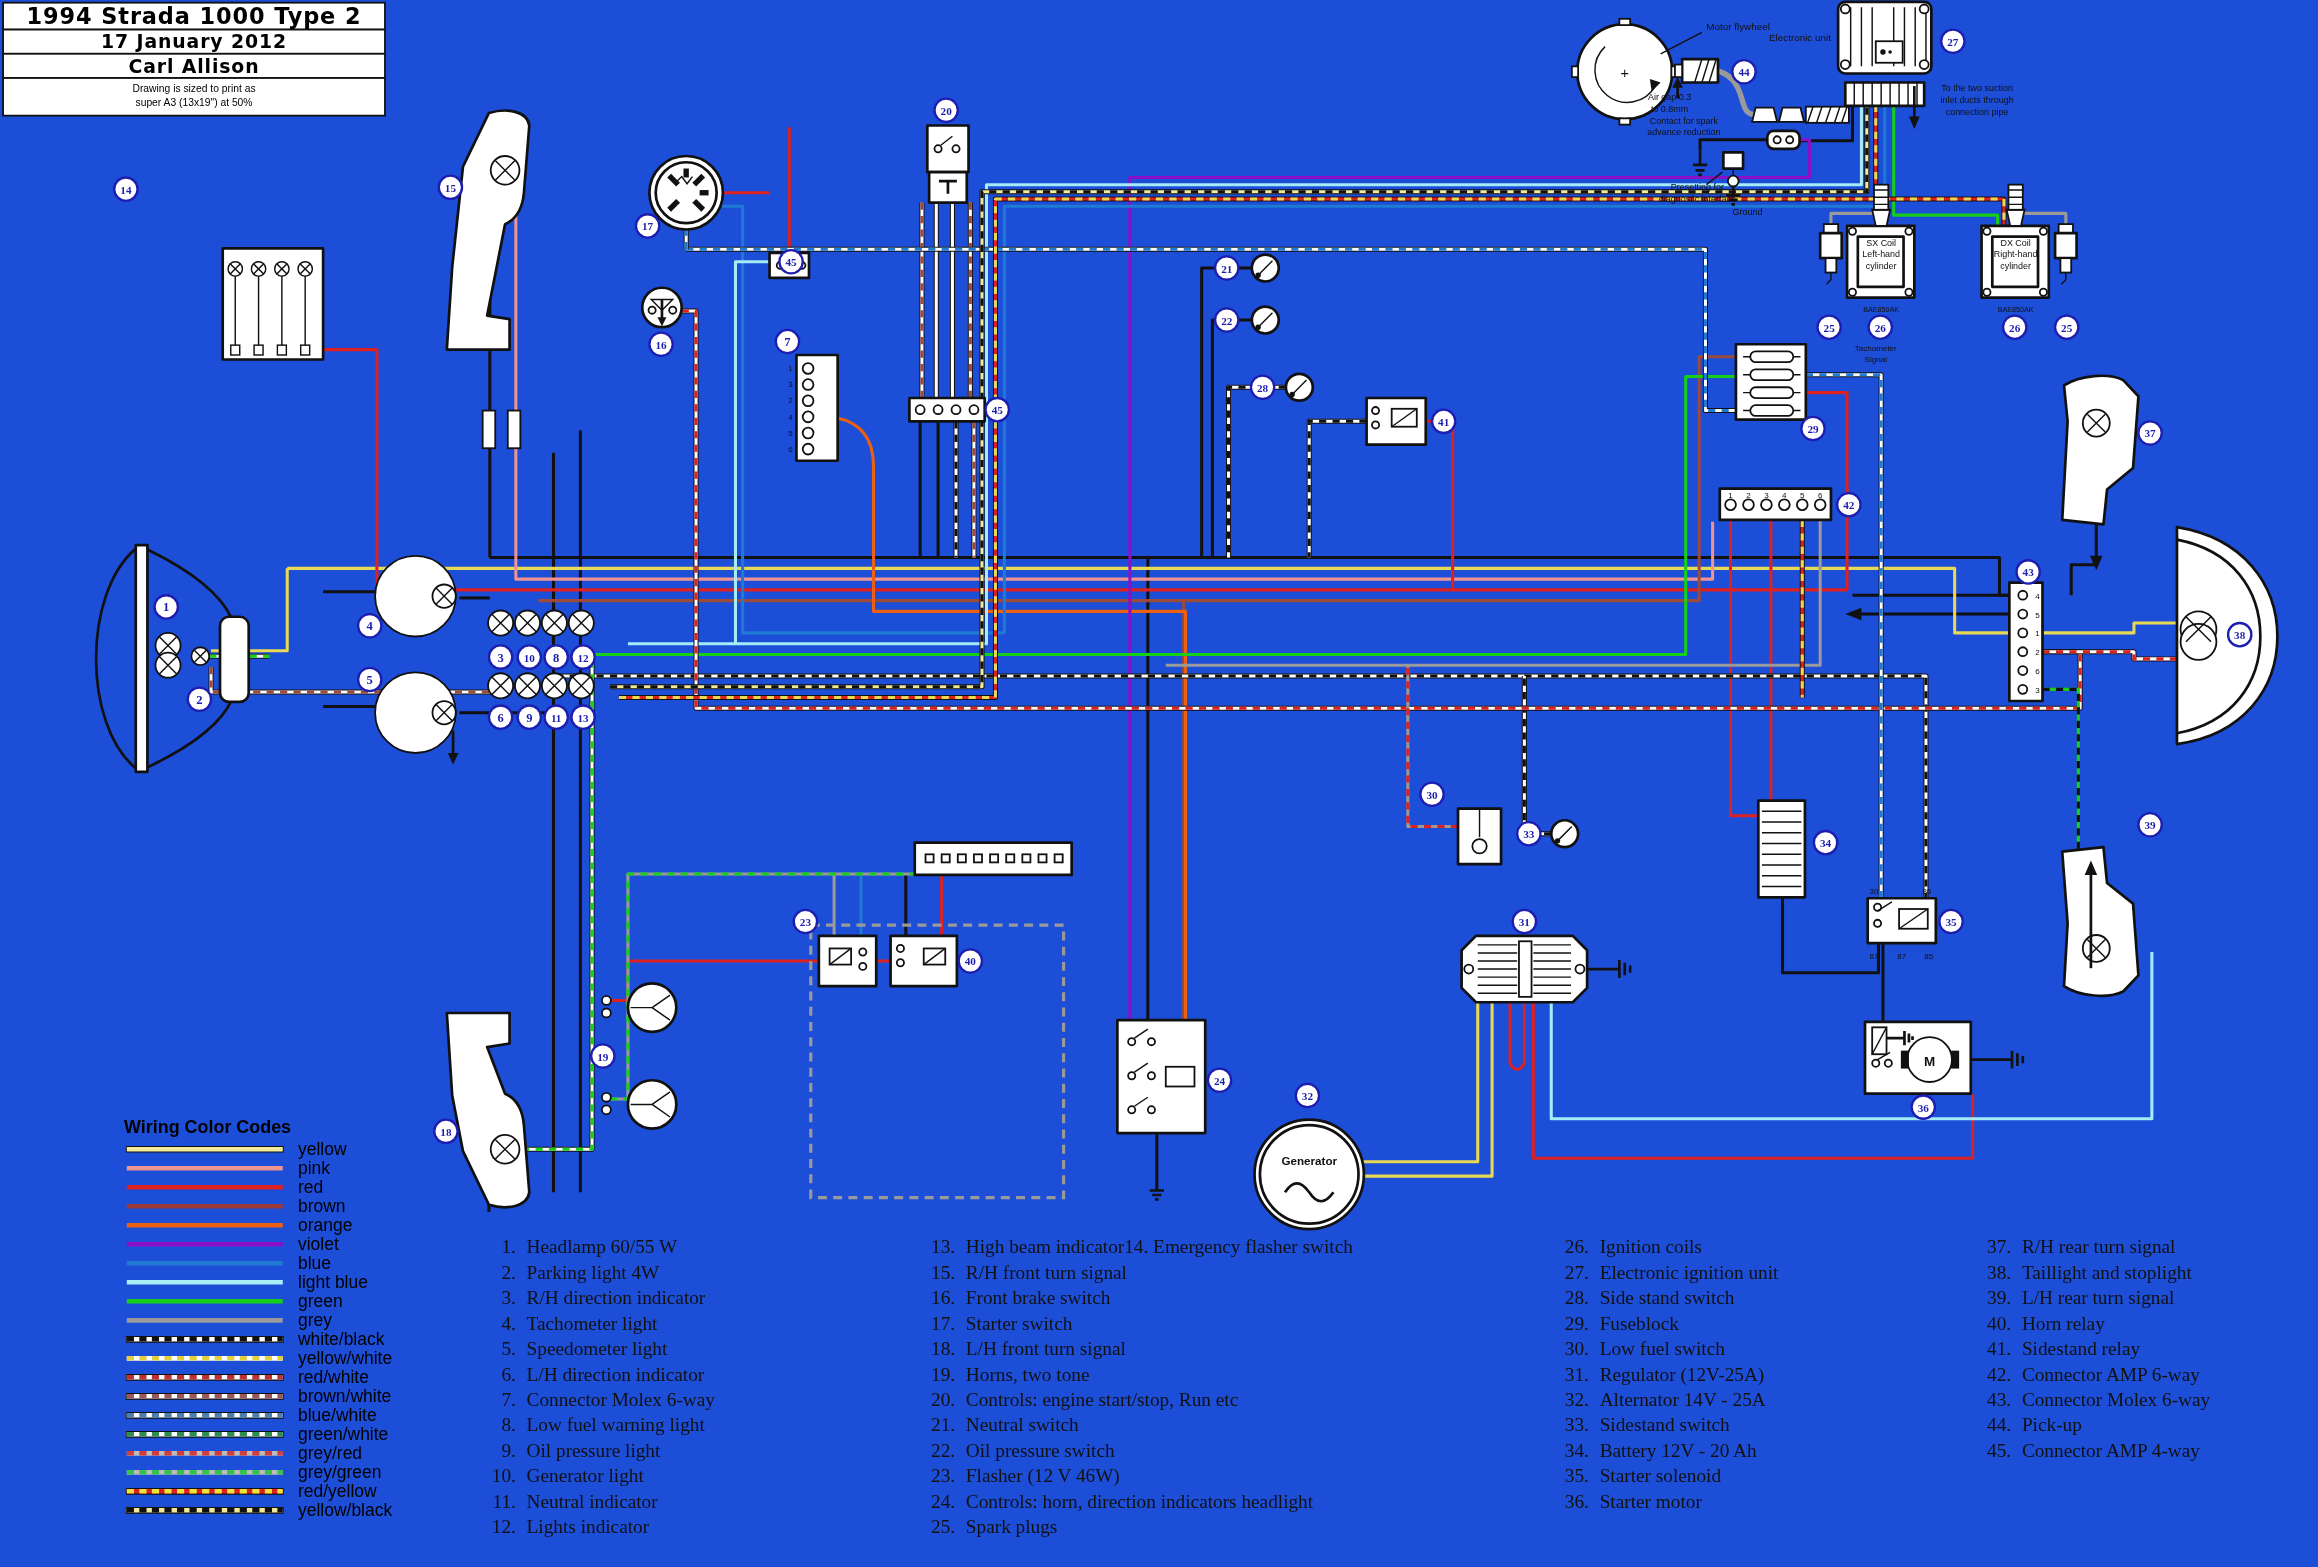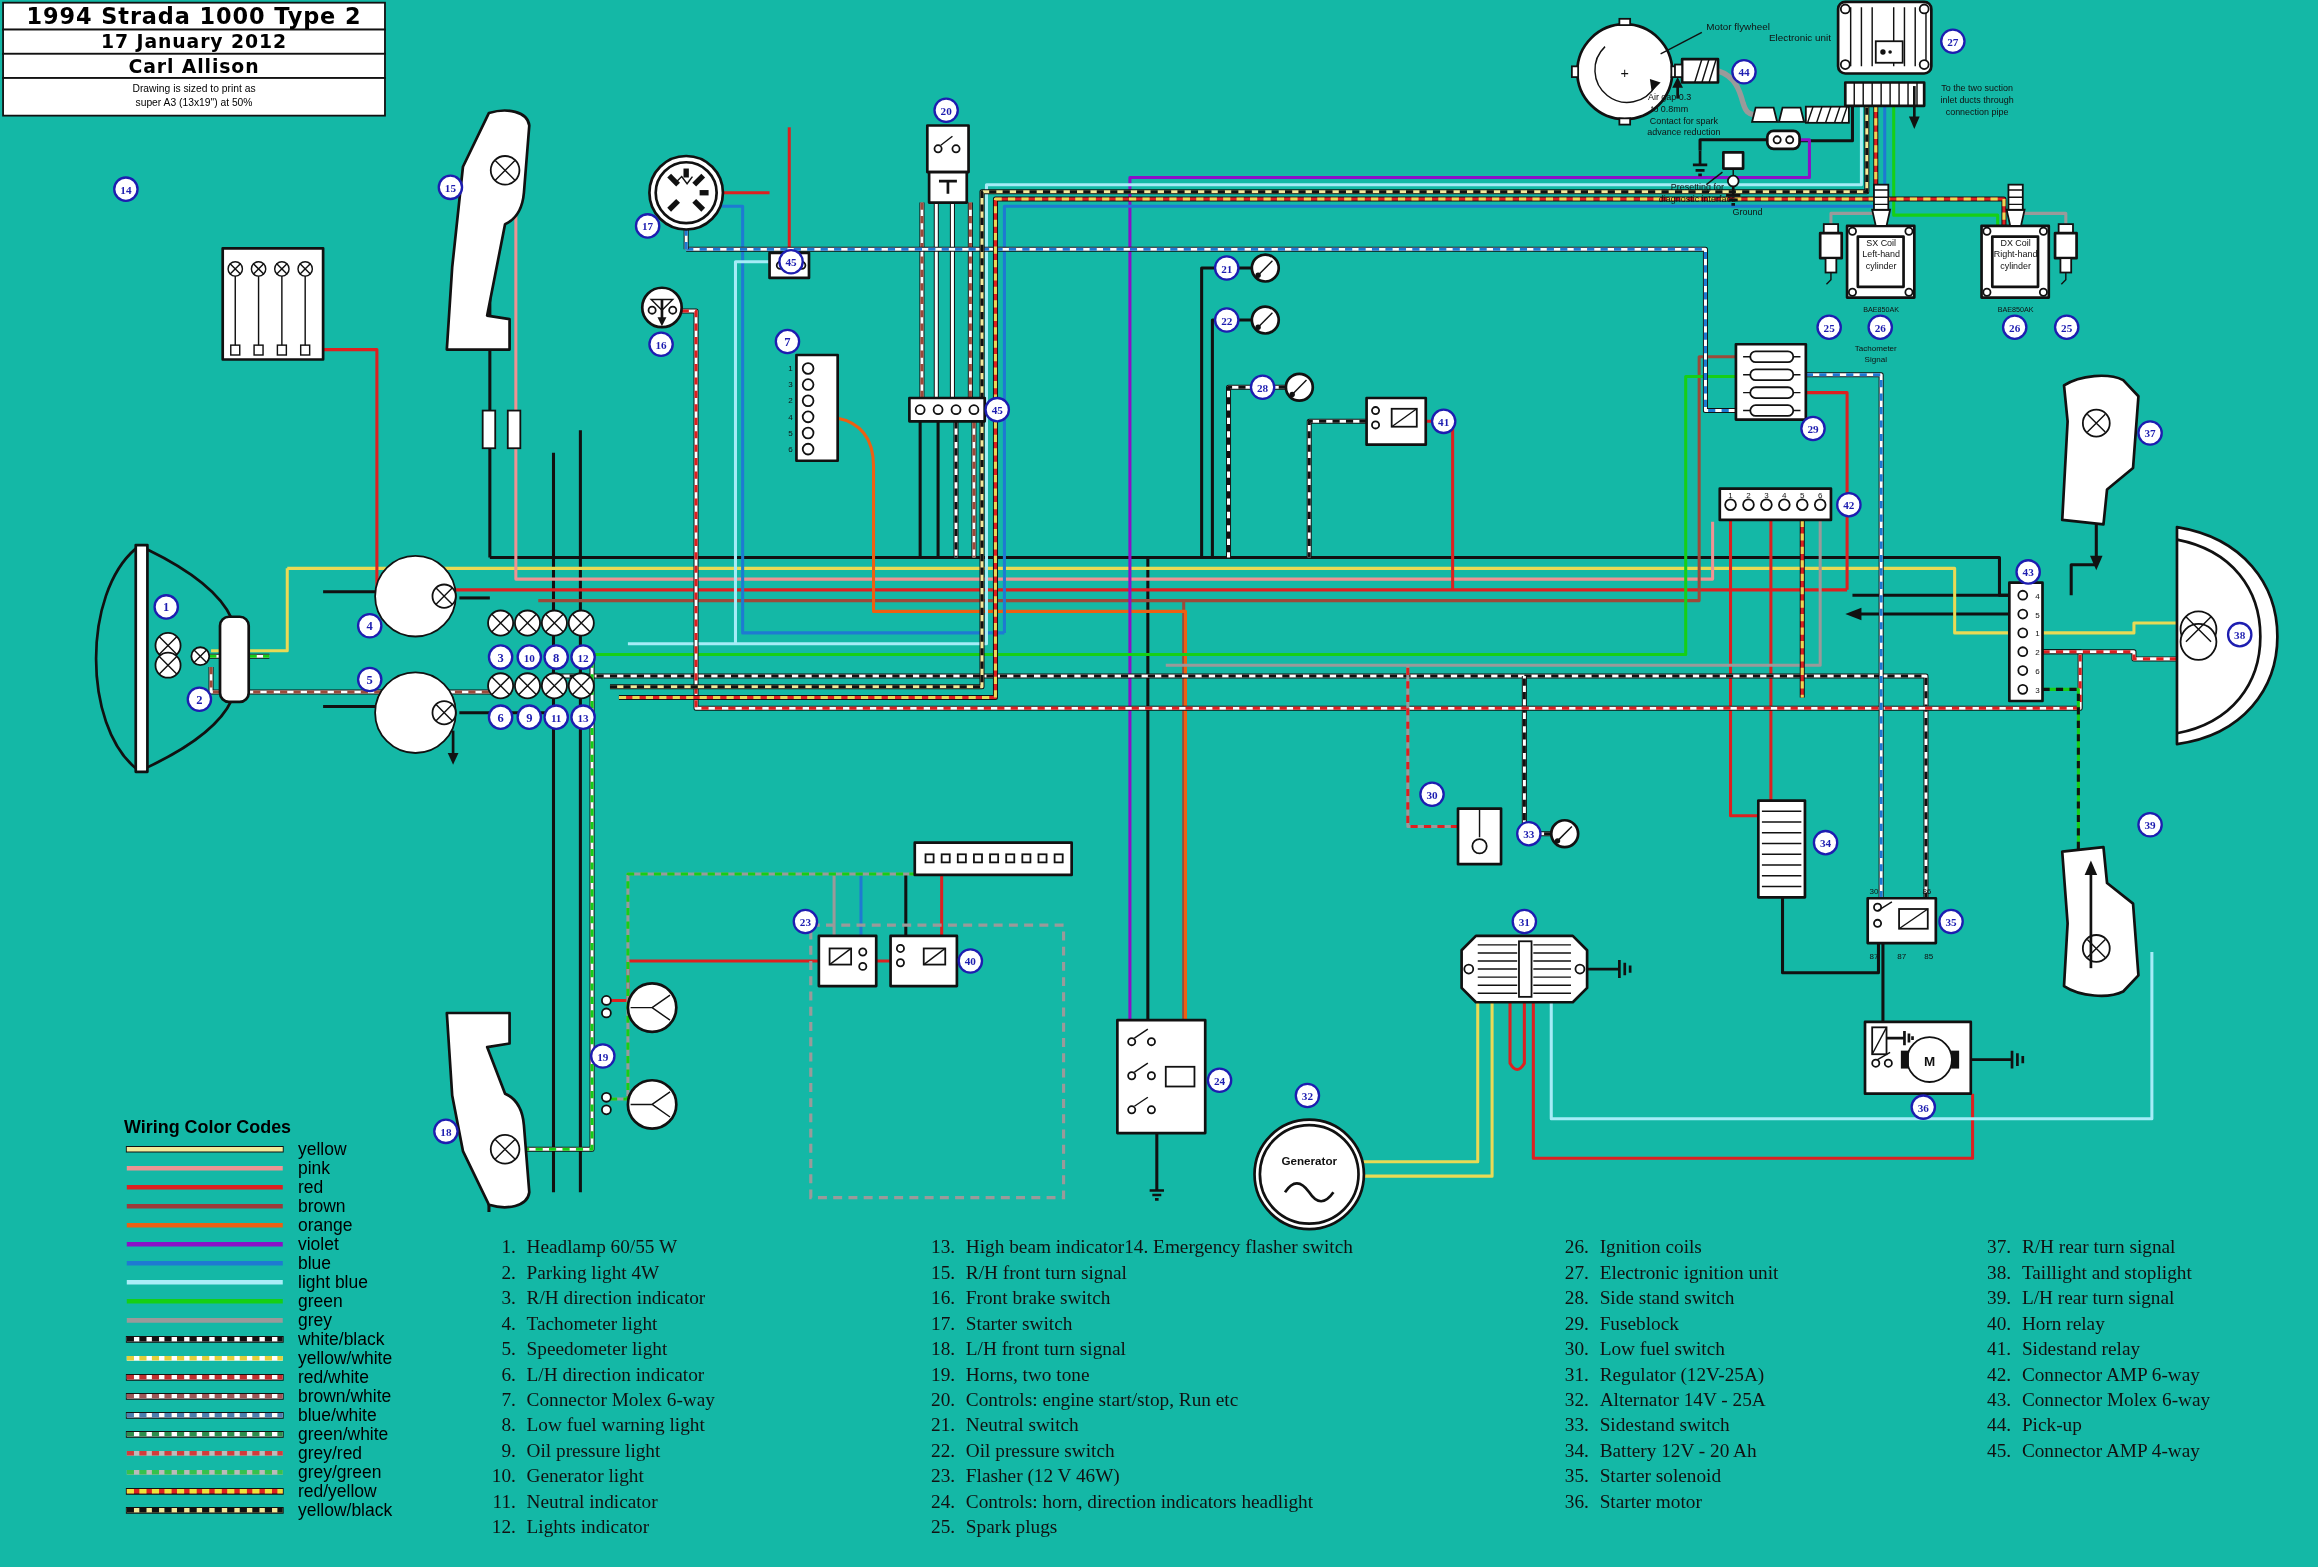--- a/index.html
+++ b/index.html
@@ -1,16 +1,16 @@
 <!DOCTYPE html>
 <html style="font-size:14.3px"><head>
 <meta charset="utf-8">
 <style>
   html,body{margin:0;padding:0;background:#fff;}
-  .page{position:relative;width:2319px;height:1567px;background:#14b8a6;overflow:hidden;
+  .page{position:relative;width:2319px;height:1567px;background:#1d4ed8;overflow:hidden;
         font-family:"Liberation Sans",sans-serif;}
   svg{position:absolute;left:0;top:0;}
   
   .cs{stroke:#111;stroke-width:3;fill:none;stroke-linejoin:round;}
   .cf{stroke:#111;stroke-width:3;fill:#fff;stroke-linejoin:round;}
   .cf2{stroke:#111;stroke-width:2;fill:#fff;}
   .thin{stroke:#111;stroke-width:1.6;fill:none;}
   
   .w{fill:none;stroke-width:3.4;stroke-linejoin:round;}
   .wo{fill:none;stroke-width:5.6;stroke:#111;stroke-linejoin:round;}

